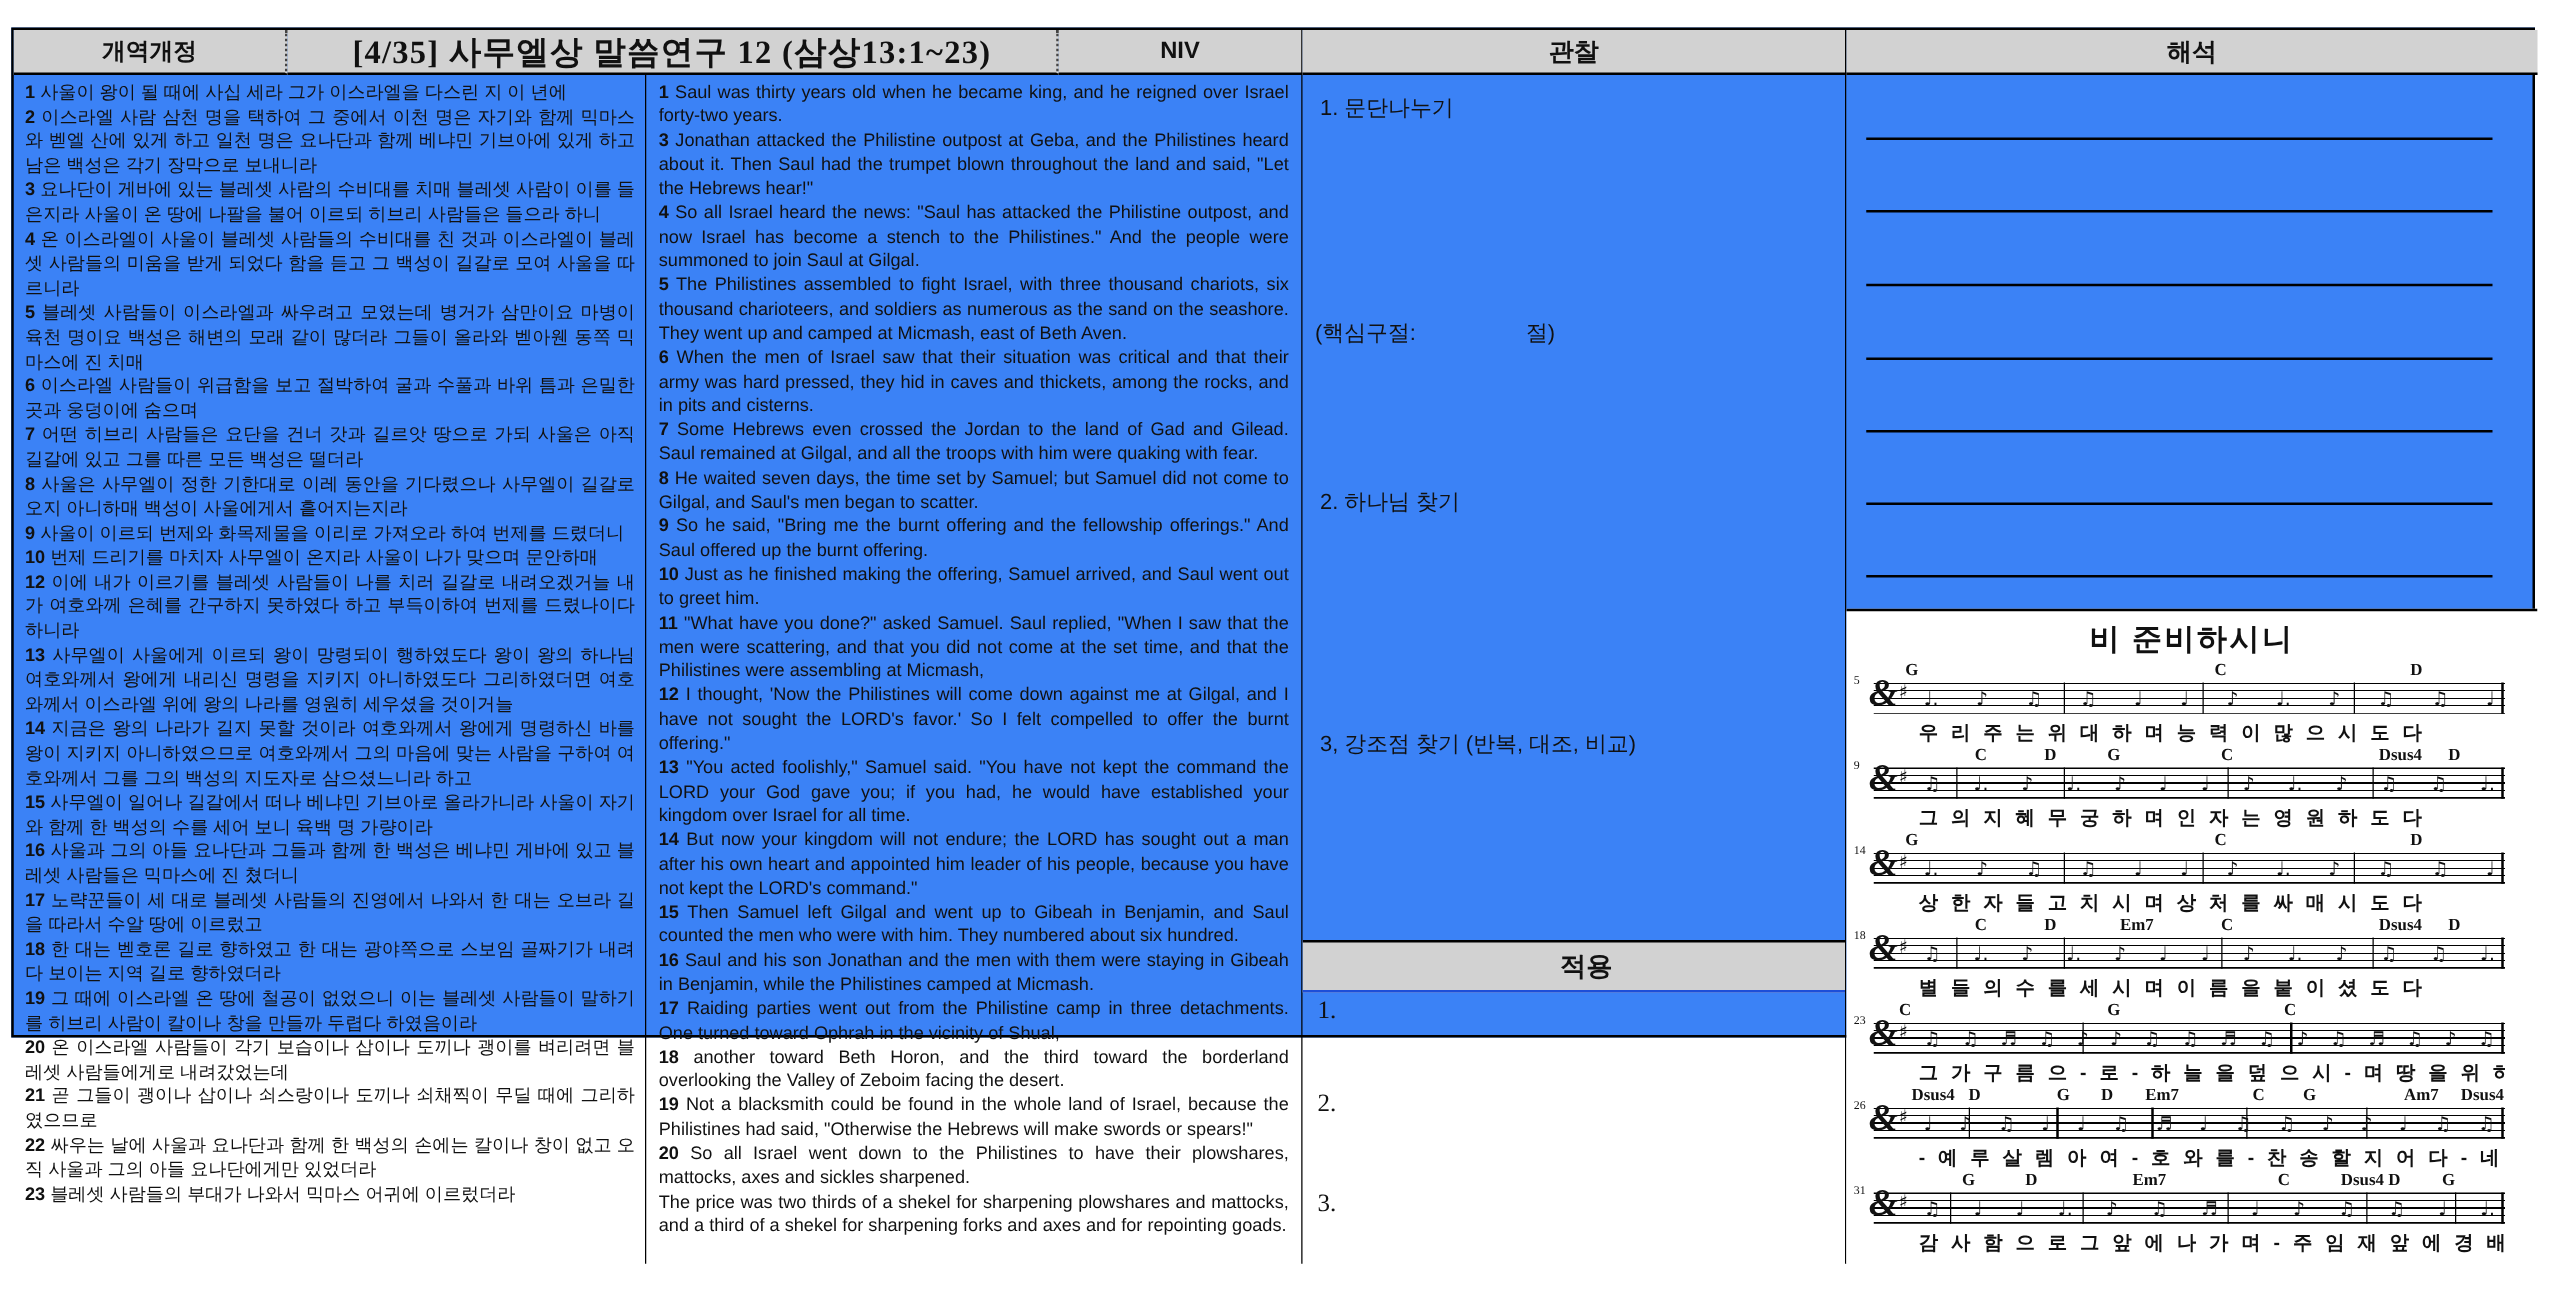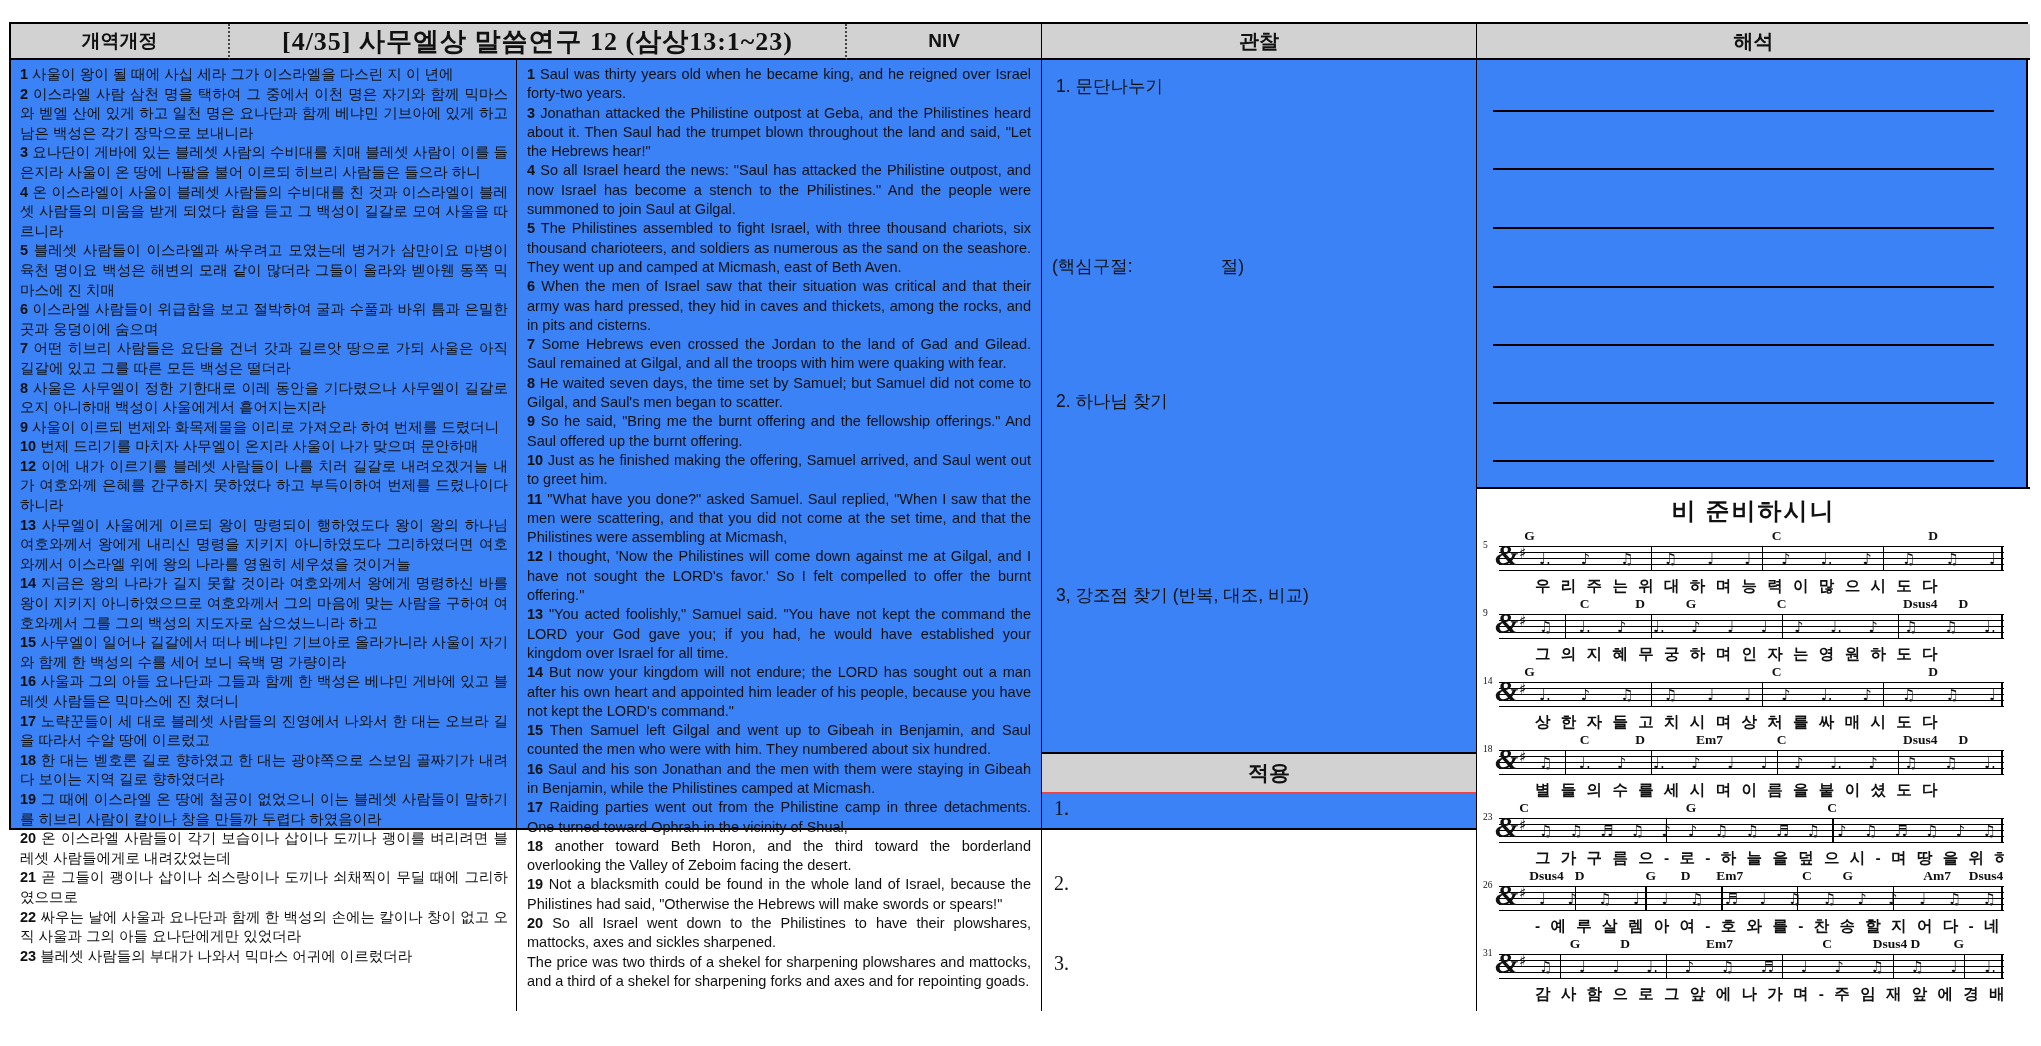--- a/index.html
+++ b/index.html
@@ -34,21 +34,21 @@
   #col-int{left:1466px;width:553px;}
   .verse{margin:0;font-size:14.5px;line-height:19.6px;text-align:justify;text-justify:inter-word;}
   #col-en .verse{line-height:19.3px;}
   .vnum{font-weight:bold;}
   
   .obs-label{position:absolute;left:14px;font-weight:normal;font-size:17.5px;white-space:nowrap;}
   #obs-key{left:10px;}
   .keyverse-gap{display:inline-block;width:88px;}
   #app-bar{
     position:absolute;left:0;top:692px;width:100%;height:42px;background:#d2d2d2;
-    border-top:2px solid #000;border-bottom:2px solid #ef4444;box-sizing:border-box;
+    border-top:2px solid #000;border-bottom:2px solid #1d4ed8;box-sizing:border-box;
     display:flex;align-items:center;justify-content:center;font-weight:bold;font-size:21px;padding-left:20px;
   }
   .app-num{position:absolute;left:12px;font-family:"Liberation Serif","DejaVu Serif",serif;font-size:20px;}
   #app-1{top:737px;}#app-2{top:812px;}#app-3{top:892px;}
   
   .write-line{position:absolute;left:16px;width:501px;height:2px;background:#000;}
   #music-box{
     position:absolute;left:0;bottom:0;width:100%;height:524px;
     border-top:2px solid #000;box-sizing:border-box;background:#fff;
   }

